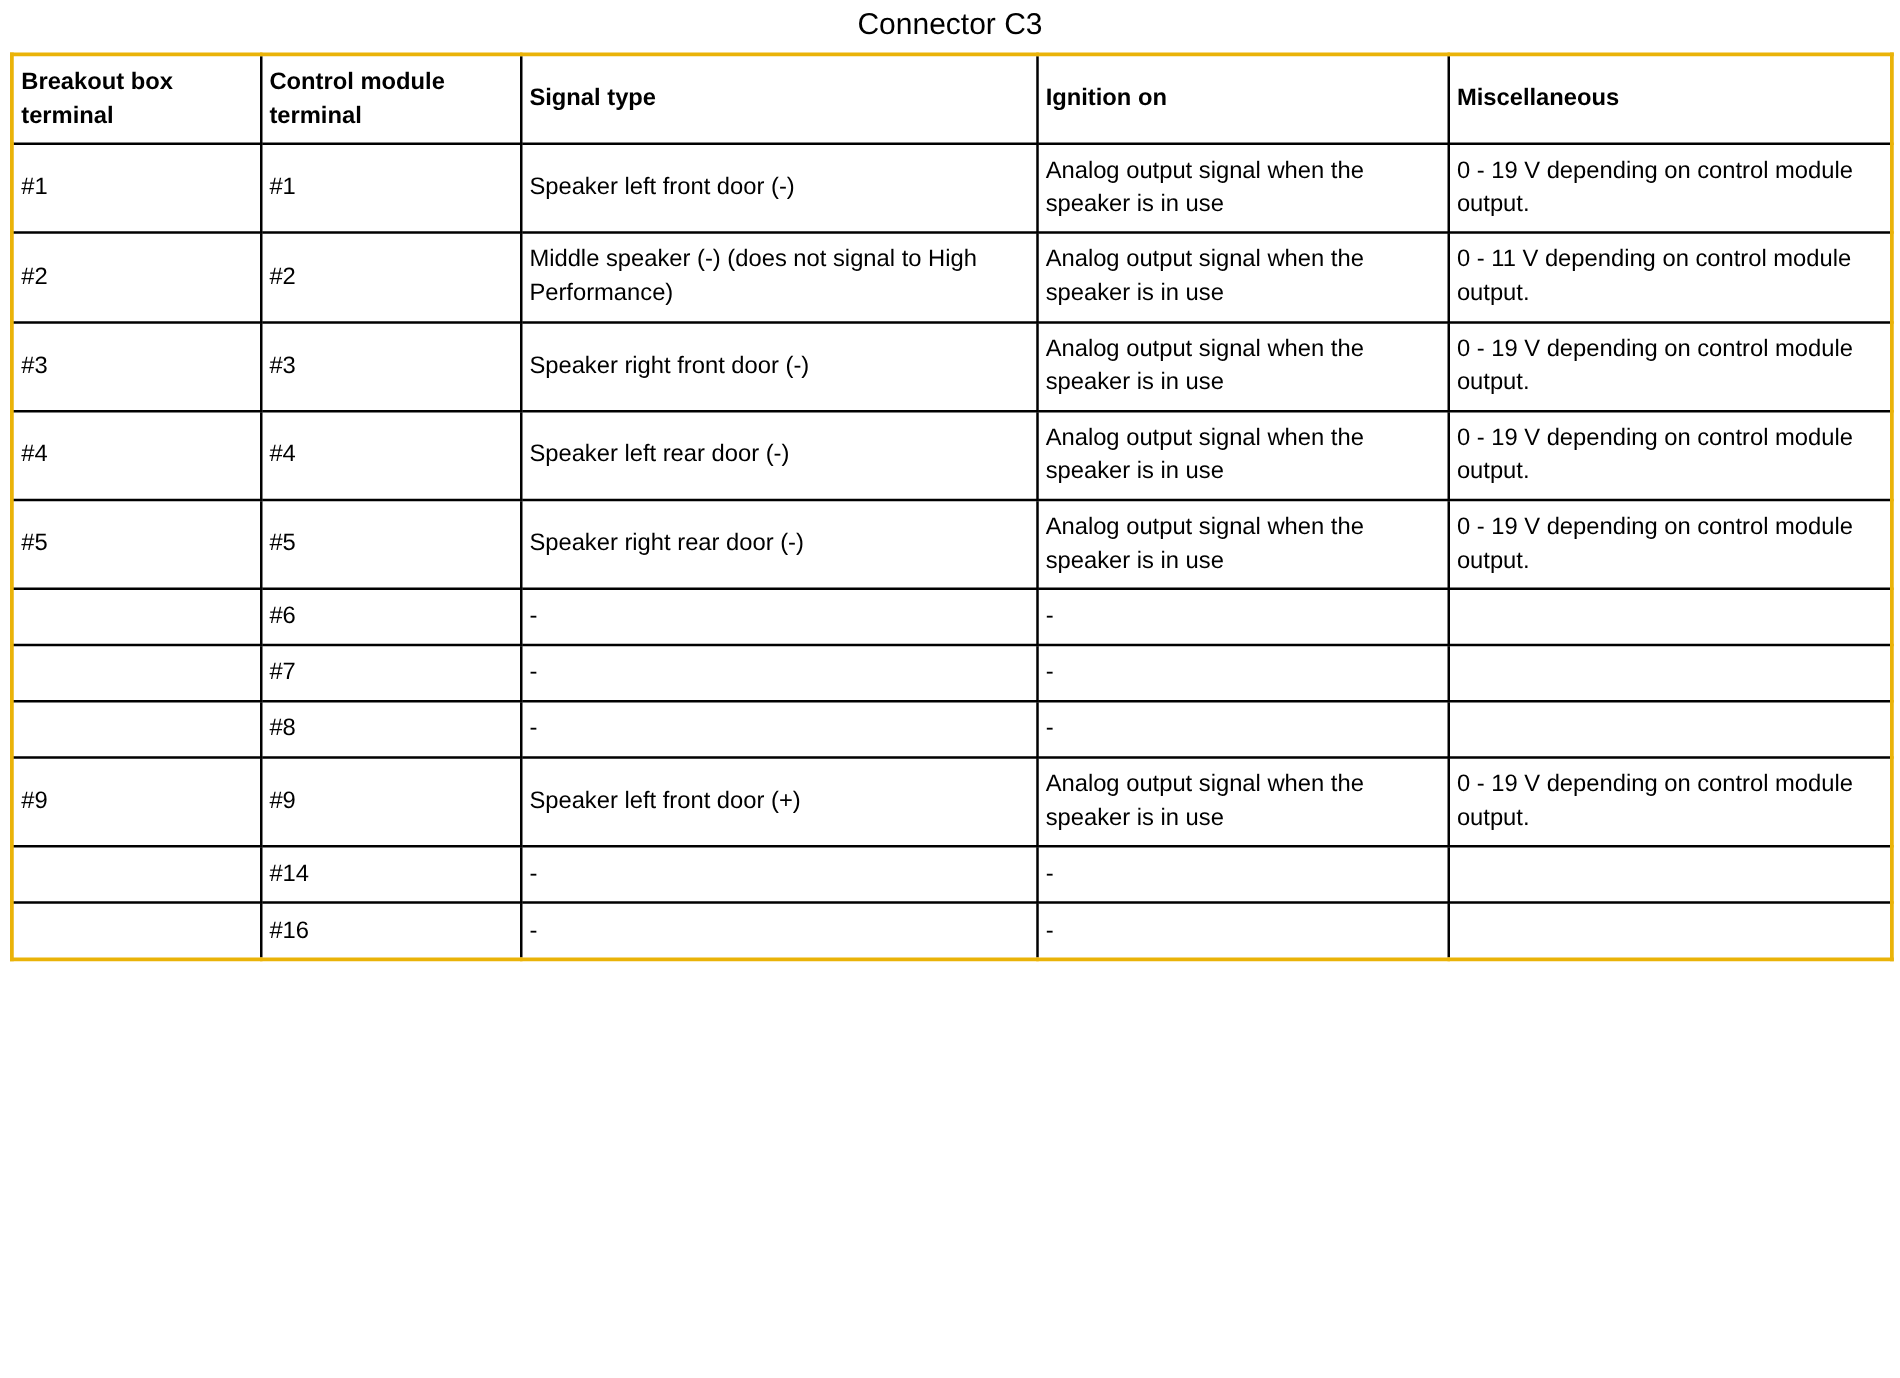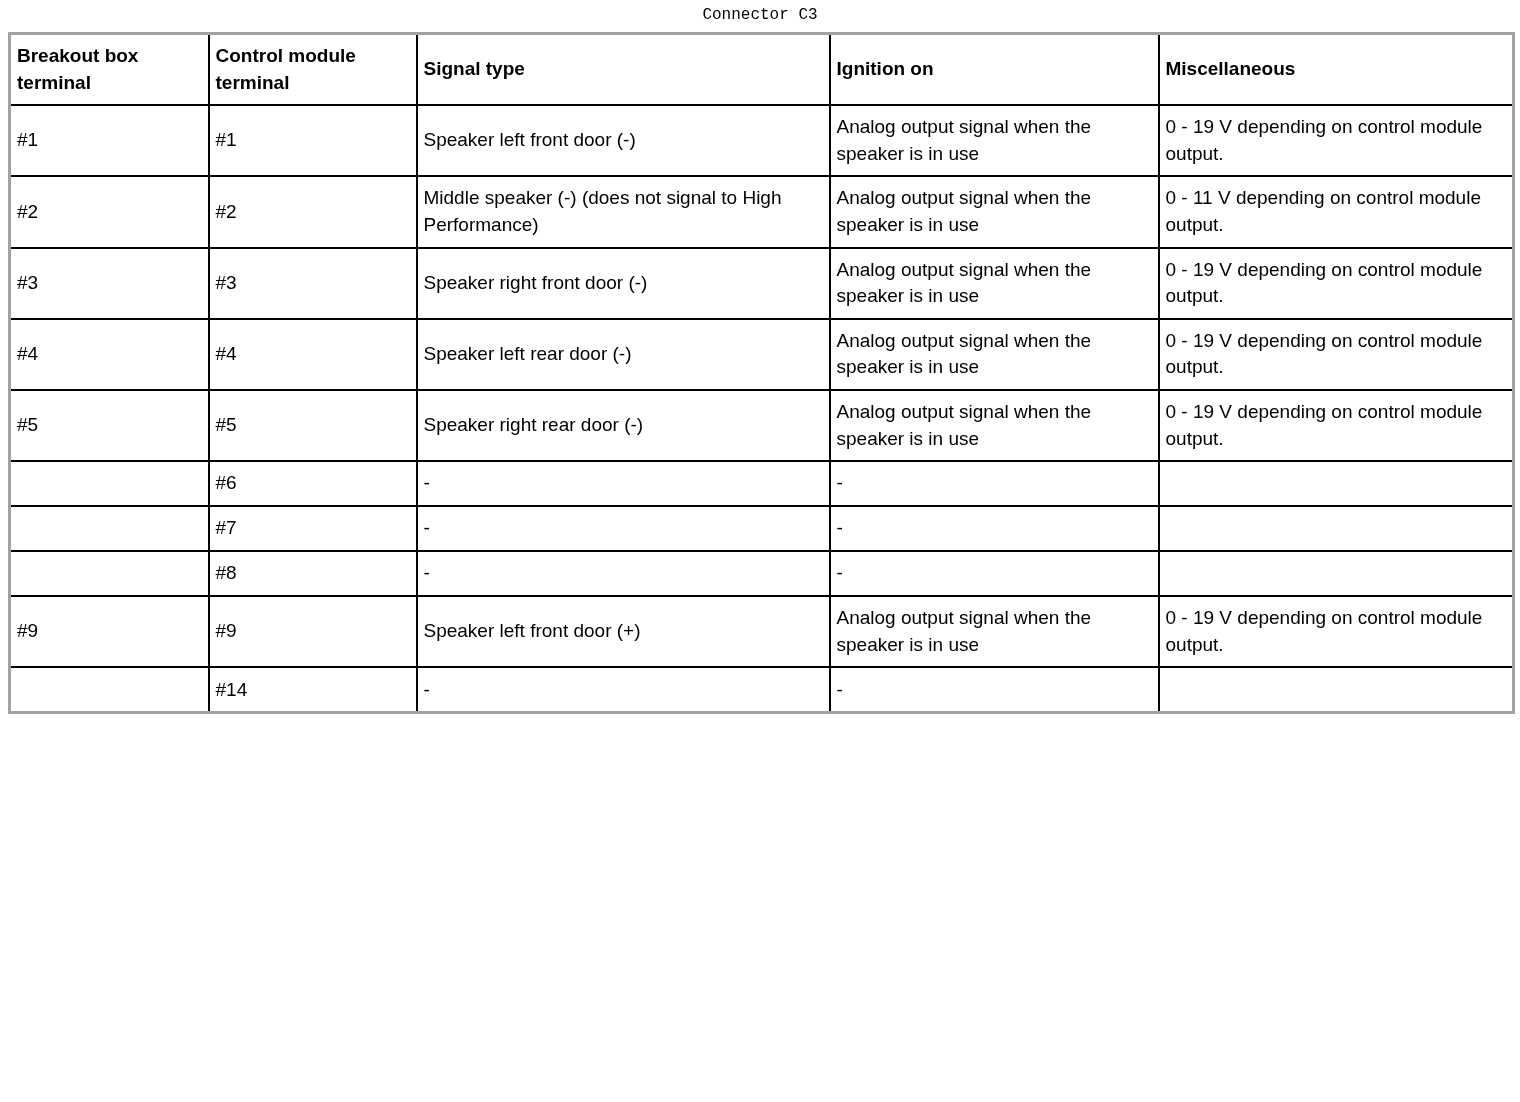--- a/index.html
+++ b/index.html
@@ -12,30 +12,29 @@
     height: 1102px;
     font-family: "Liberation Sans", sans-serif;
     color: #000000;
     box-sizing: border-box;
   }
   .page {
     padding: 4px 8px 6px 8px;
   }
   .page-title {
     text-align: center;
-    font-size: 16px;
+    font-size: 24px;
     font-weight: normal;
     padding: 2px 0 8px 0;
-    font-family: Liberation Mono, monospace;
   }
   table.conn-table {
     border-collapse: collapse;
     table-layout: fixed;
     width: 1504px;
-    border: 3px solid #a3a3a3;
+    border: 3px solid #eab308;
   }
   table.conn-table th,
   table.conn-table td {
     border: 2px solid #000000;
     padding: 8px 6px;
     font-size: 19px;
     line-height: 1.4;
     vertical-align: middle;
     text-align: left;
     word-wrap: break-word;
@@ -136,16 +135,23 @@
           <td>Analog output signal when the speaker is in use</td>
           <td>0 - 19 V depending on control module output.</td>
         </tr>
         <tr>
           <td></td>
           <td>#14</td>
           <td>-</td>
           <td>-</td>
           <td></td>
         </tr>
+        <tr>
+          <td></td>
+          <td>#16</td>
+          <td>-</td>
+          <td>-</td>
+          <td></td>
+        </tr>
       </tbody>
   </table>
 
 </div>
 
 </body></html>

